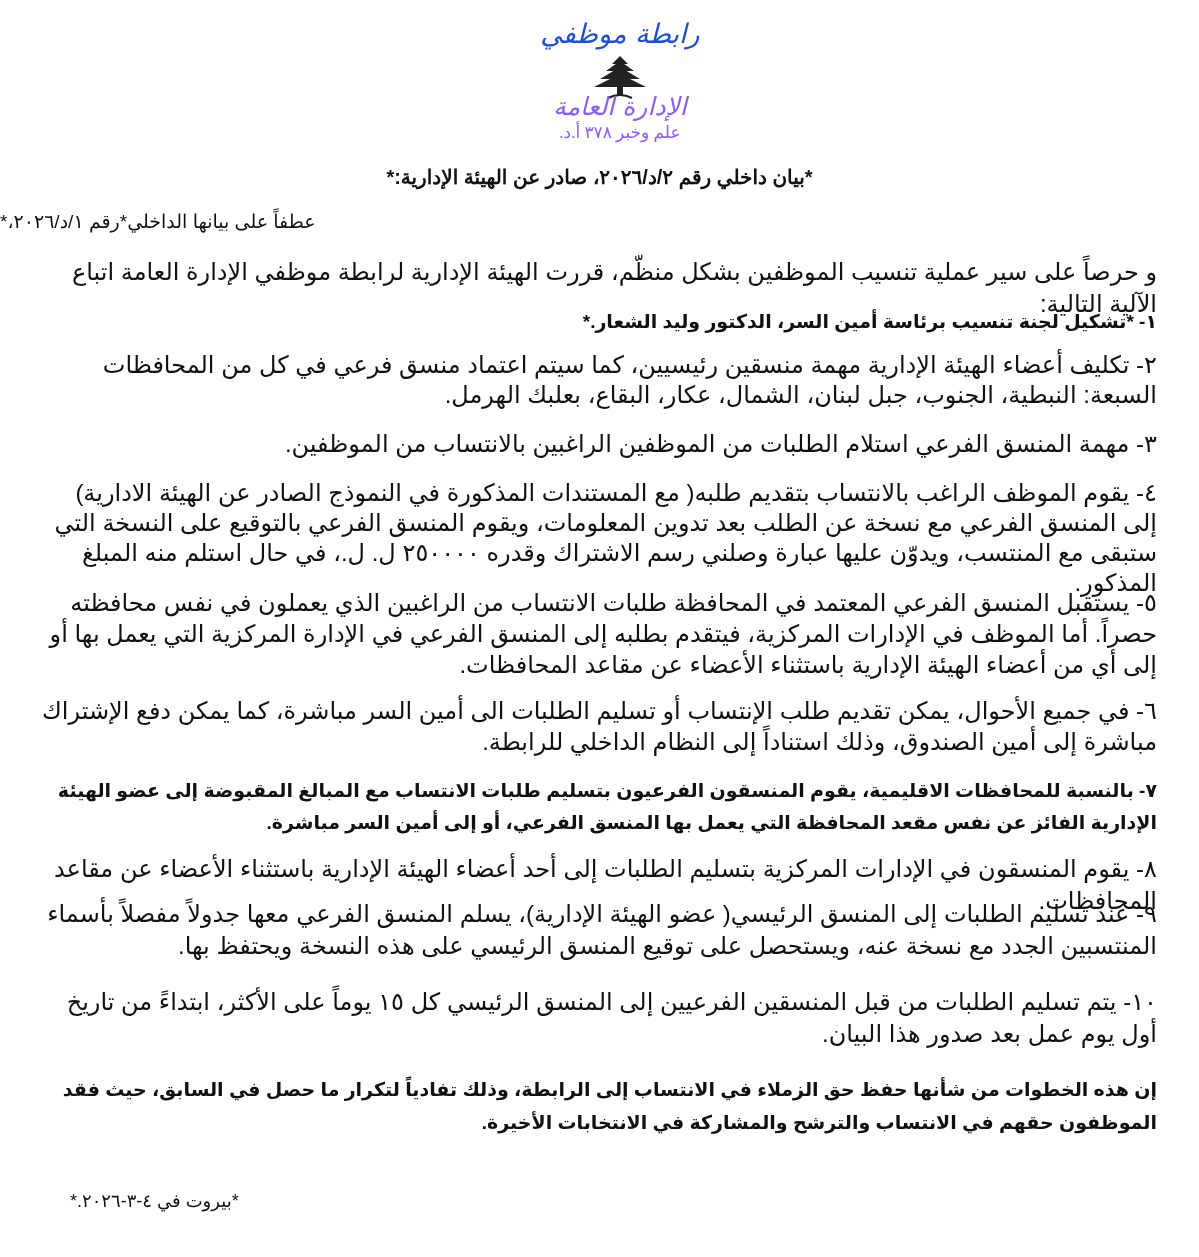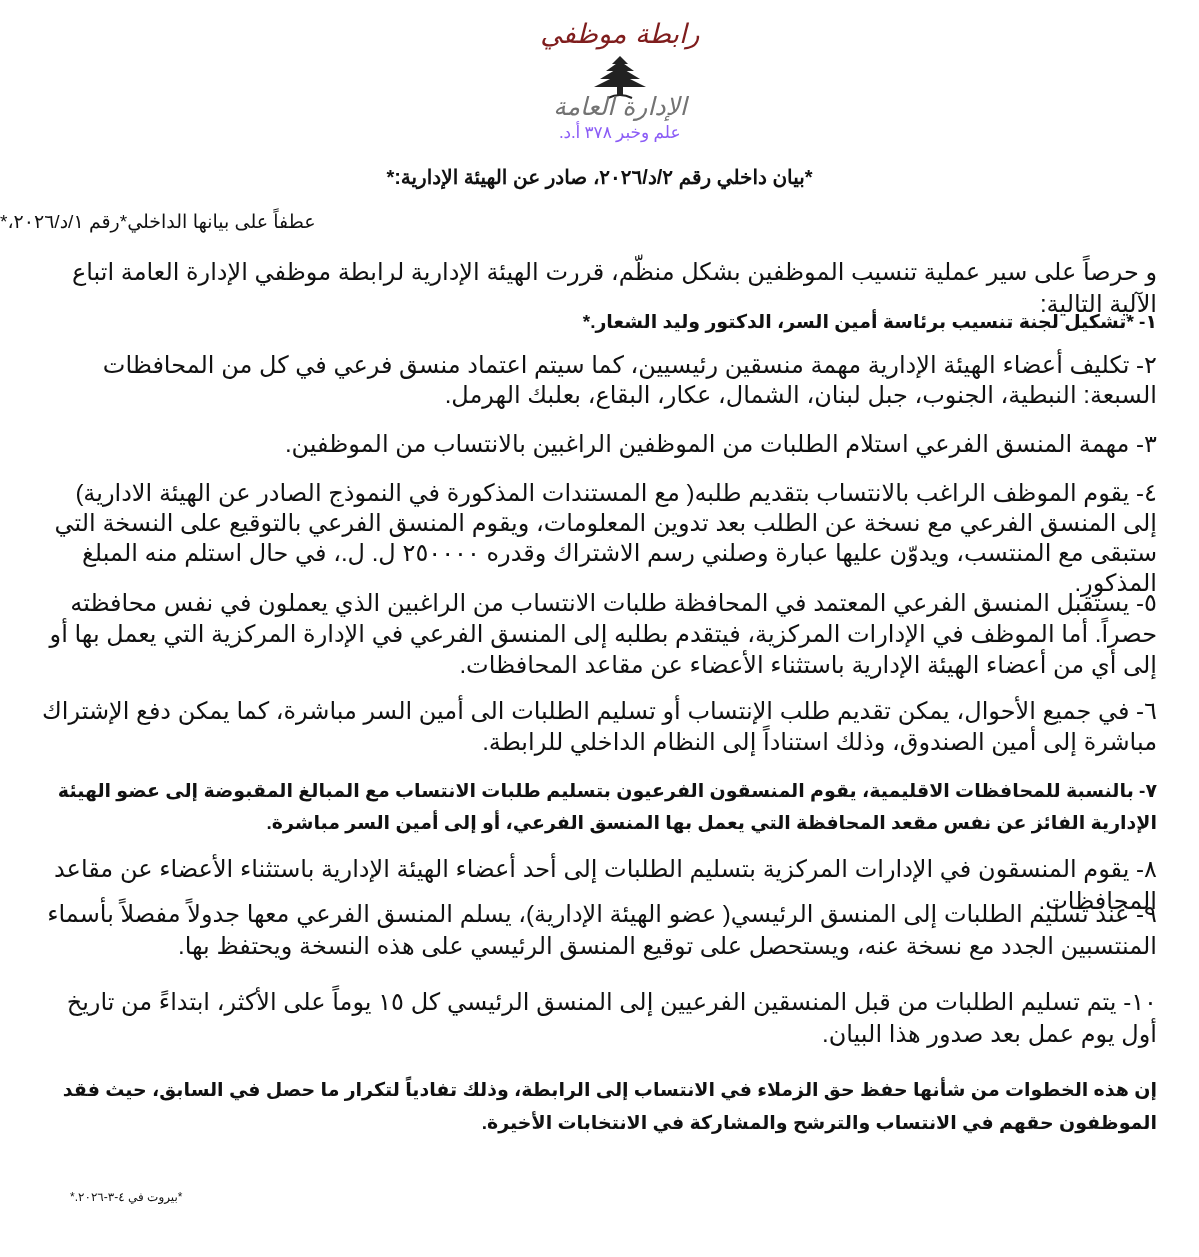--- a/index.html
+++ b/index.html
@@ -22,32 +22,32 @@
       position: absolute;
       left: 520px; top: 8px;
       width: 200px; height: 135px;
       text-align: center;
       direction: rtl;
     }
     .logo-line1 {
       position: absolute; left: 0; right: 0; top: 10px;
       font-family: "DejaVu Serif", serif;
       font-size: 27px; font-style: italic;
-      color: #7f1d1d;
+      color: #1d4ed8;
       letter-spacing: 1px;
     }
     .cedar {
       position: absolute; left: 70px; top: 46px;
       width: 60px; height: 46px;
     }
     .logo-line2 {
       position: absolute; left: 0; right: 0; top: 84px;
       font-family: "DejaVu Serif", serif;
       font-size: 25px; font-style: italic;
-      color: #737373;
+      color: #8b5cf6;
     }
     .logo-line3 {
       position: absolute; left: 0; right: 0; top: 114px;
       font-family: "Liberation Serif", serif;
       font-size: 17px;
       color: #8b5cf6;
     }
     
     .title {
       position: absolute; left: 0; right: 0; top: 165px;
@@ -82,21 +82,21 @@
     .p7 { top: 775px; line-height: 32px; }
     .p8 { top: 853px; }
     .p9 { top: 898px; line-height: 32px; }
     .p10 { top: 986px; line-height: 32px; }
     .p11 { top: 1064px; }
     .conclusion { top: 1073px; line-height: 33px; text-align: right; }
     .signature {
       position: absolute;
       left: 70px; top: 1190px;
       font-family: "Liberation Sans", sans-serif;
-      font-size: 12px;
+      font-size: 18px;
       direction: rtl;
     }
   </style>
 </head>
 <body>
 
 <div class="page">
 
   <div class="logo">
     <div class="logo-line1">رابطة موظفي</div>

